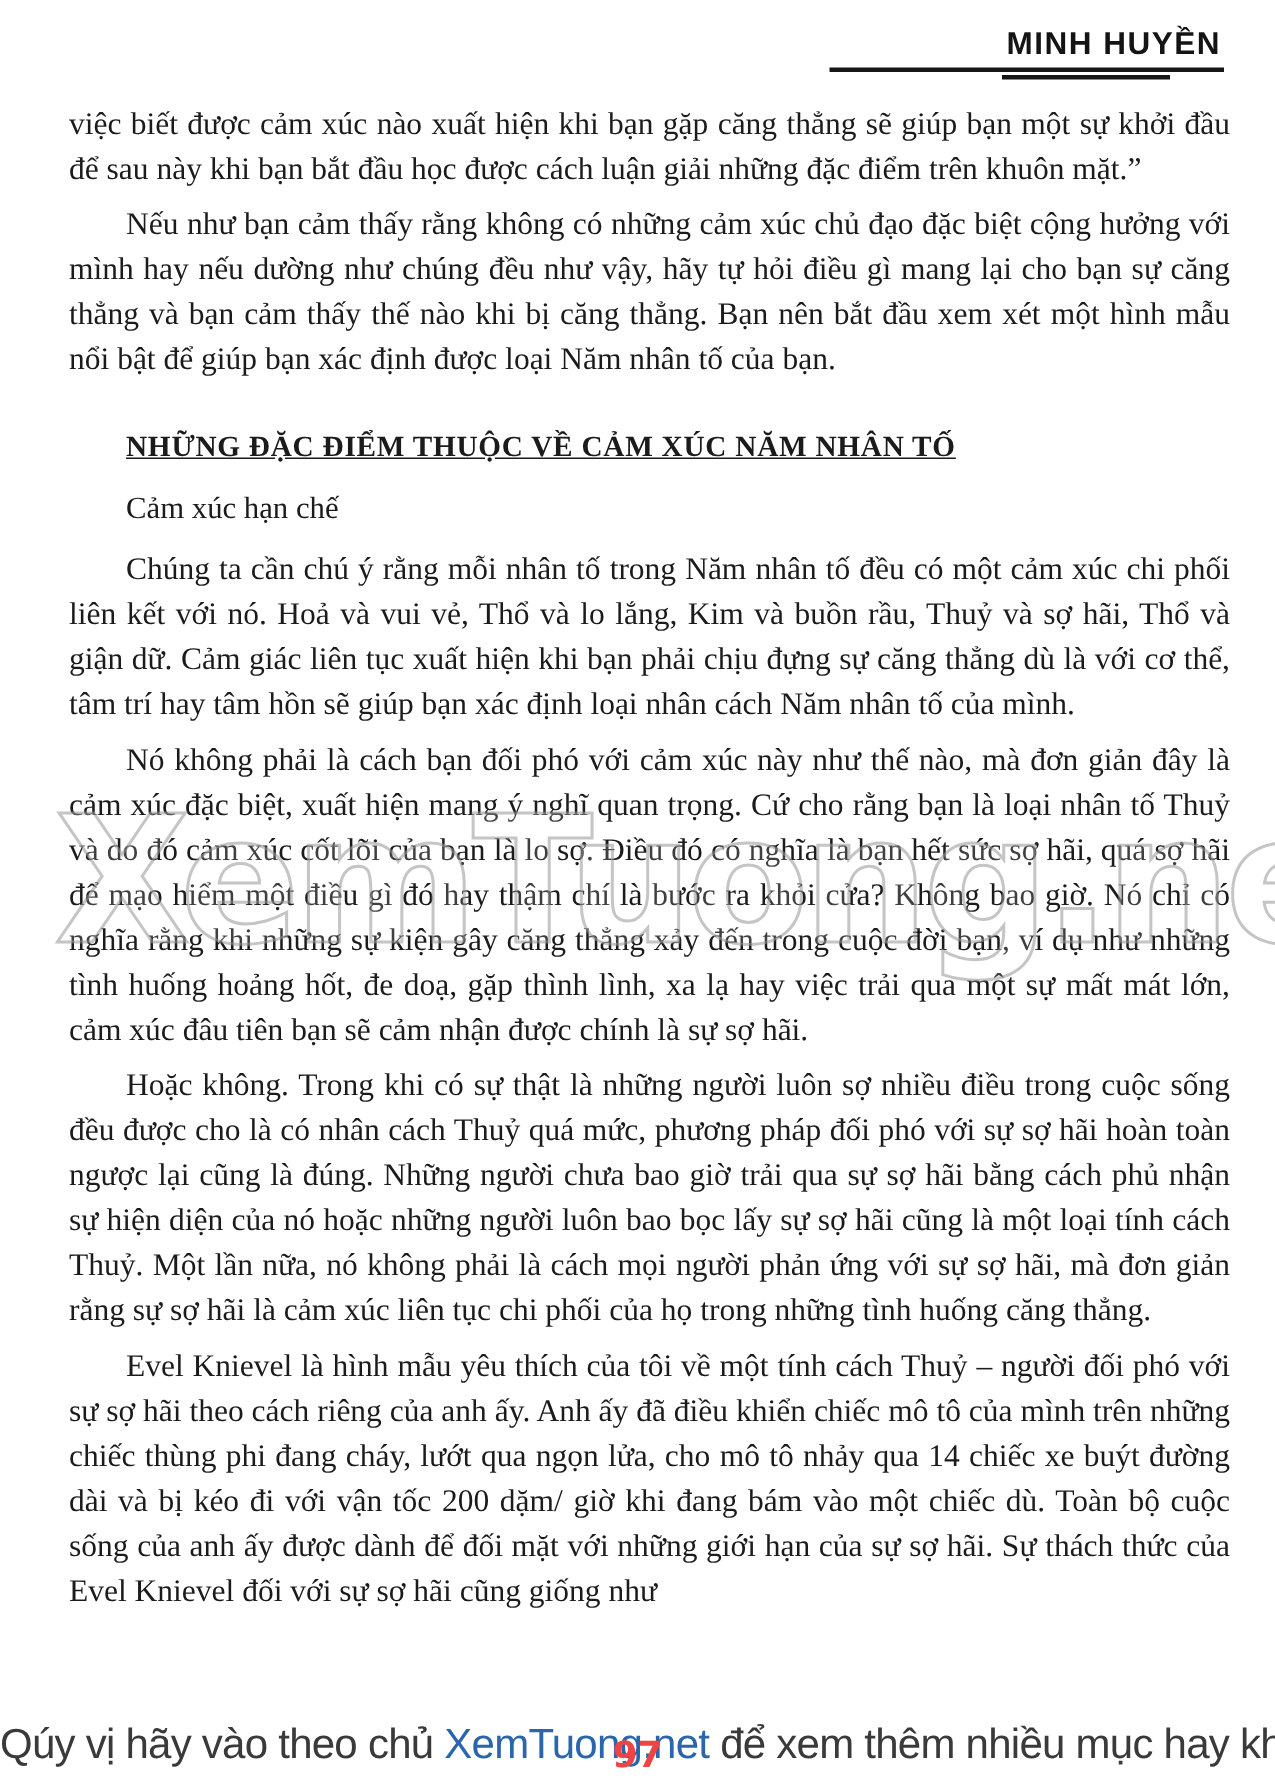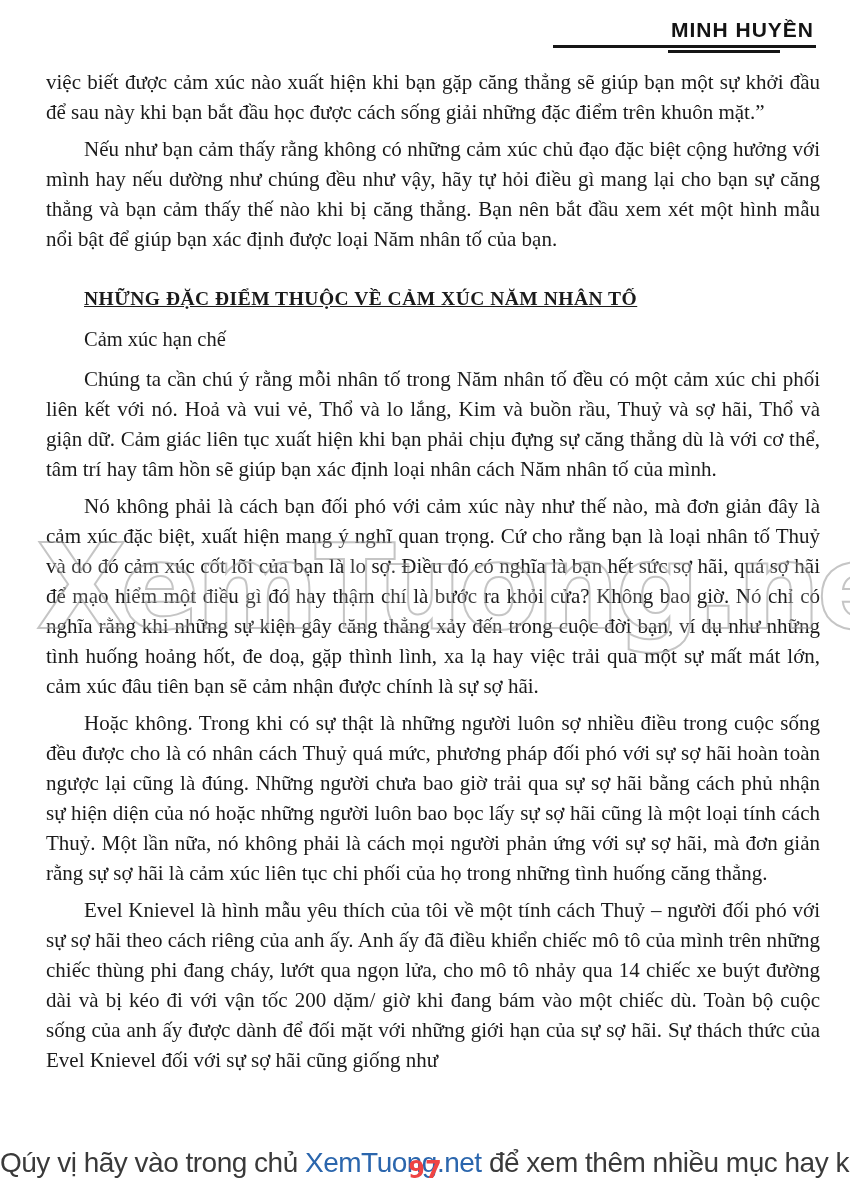--- a/index.html
+++ b/index.html
@@ -123,33 +123,33 @@
 <body>
 
 <div class="page">
 
   <div class="running-head">
     <span class="author">MINH HUYỀN</span>
     <div class="author-underline-2"></div>
   </div>
 
   <div class="text-block">
-    <p class="noindent">việc biết được cảm xúc nào xuất hiện khi bạn gặp căng thẳng sẽ giúp bạn một sự khởi đầu để sau này khi bạn bắt đầu học được cách sống giải những đặc điểm trên khuôn mặt.”</p>
+    <p class="noindent">việc biết được cảm xúc nào xuất hiện khi bạn gặp căng thẳng sẽ giúp bạn một sự khởi đầu để sau này khi bạn bắt đầu học được cách luận giải những đặc điểm trên khuôn mặt.”</p>
     <p>Nếu như bạn cảm thấy rằng không có những cảm xúc chủ đạo đặc biệt cộng hưởng với mình hay nếu dường như chúng đều như vậy, hãy tự hỏi điều gì mang lại cho bạn sự căng thẳng và bạn cảm thấy thế nào khi bị căng thẳng. Bạn nên bắt đầu xem xét một hình mẫu nổi bật để giúp bạn xác định được loại Năm nhân tố của bạn.</p>
 
     <div class="section-heading">NHỮNG ĐẶC ĐIỂM THUỘC VỀ CẢM XÚC NĂM NHÂN TỐ</div>
     <div class="section-subheading">Cảm xúc hạn chế</div>
 
     <p>Chúng ta cần chú ý rằng mỗi nhân tố trong Năm nhân tố đều có một cảm xúc chi phối liên kết với nó. Hoả và vui vẻ, Thổ và lo lắng, Kim và buồn rầu, Thuỷ và sợ hãi, Thổ và giận dữ. Cảm giác liên tục xuất hiện khi bạn phải chịu đựng sự căng thẳng dù là với cơ thể, tâm trí hay tâm hồn sẽ giúp bạn xác định loại nhân cách Năm nhân tố của mình.</p>
     <p>Nó không phải là cách bạn đối phó với cảm xúc này như thế nào, mà đơn giản đây là cảm xúc đặc biệt, xuất hiện mang ý nghĩ quan trọng. Cứ cho rằng bạn là loại nhân tố Thuỷ và do đó cảm xúc cốt lõi của bạn là lo sợ. Điều đó có nghĩa là bạn hết sức sợ hãi, quá sợ hãi để mạo hiểm một điều gì đó hay thậm chí là bước ra khỏi cửa? Không bao giờ. Nó chỉ có nghĩa rằng khi những sự kiện gây căng thẳng xảy đến trong cuộc đời bạn, ví dụ như những tình huống hoảng hốt, đe doạ, gặp thình lình, xa lạ hay việc trải qua một sự mất mát lớn, cảm xúc đâu tiên bạn sẽ cảm nhận được chính là sự sợ hãi.</p>
     <p>Hoặc không. Trong khi có sự thật là những người luôn sợ nhiều điều trong cuộc sống đều được cho là có nhân cách Thuỷ quá mức, phương pháp đối phó với sự sợ hãi hoàn toàn ngược lại cũng là đúng. Những người chưa bao giờ trải qua sự sợ hãi bằng cách phủ nhận sự hiện diện của nó hoặc những người luôn bao bọc lấy sự sợ hãi cũng là một loại tính cách Thuỷ. Một lần nữa, nó không phải là cách mọi người phản ứng với sự sợ hãi, mà đơn giản rằng sự sợ hãi là cảm xúc liên tục chi phối của họ trong những tình huống căng thẳng.</p>
     <p>Evel Knievel là hình mẫu yêu thích của tôi về một tính cách Thuỷ – người đối phó với sự sợ hãi theo cách riêng của anh ấy. Anh ấy đã điều khiển chiếc mô tô của mình trên những chiếc thùng phi đang cháy, lướt qua ngọn lửa, cho mô tô nhảy qua 14 chiếc xe buýt đường dài và bị kéo đi với vận tốc 200 dặm/ giờ khi đang bám vào một chiếc dù. Toàn bộ cuộc sống của anh ấy được dành để đối mặt với những giới hạn của sự sợ hãi. Sự thách thức của Evel Knievel đối với sự sợ hãi cũng giống như</p>
   </div>
 
   <div class="watermark">XemTuong.net</div>
 
   <div class="footer">
-    <span>Qúy vị hãy vào trong chủ </span><span class="footer-link">XemTuong.net</span><span> để xem thêm nhiều mục hay khác</span>
+    <span>Qúy vị hãy vào theo chủ </span><span class="footer-link">XemTuong.net</span><span> để xem thêm nhiều mục hay khác</span>
   </div>
 
   <div class="page-number">97</div>
 
 </div>
 
 </body></html>

